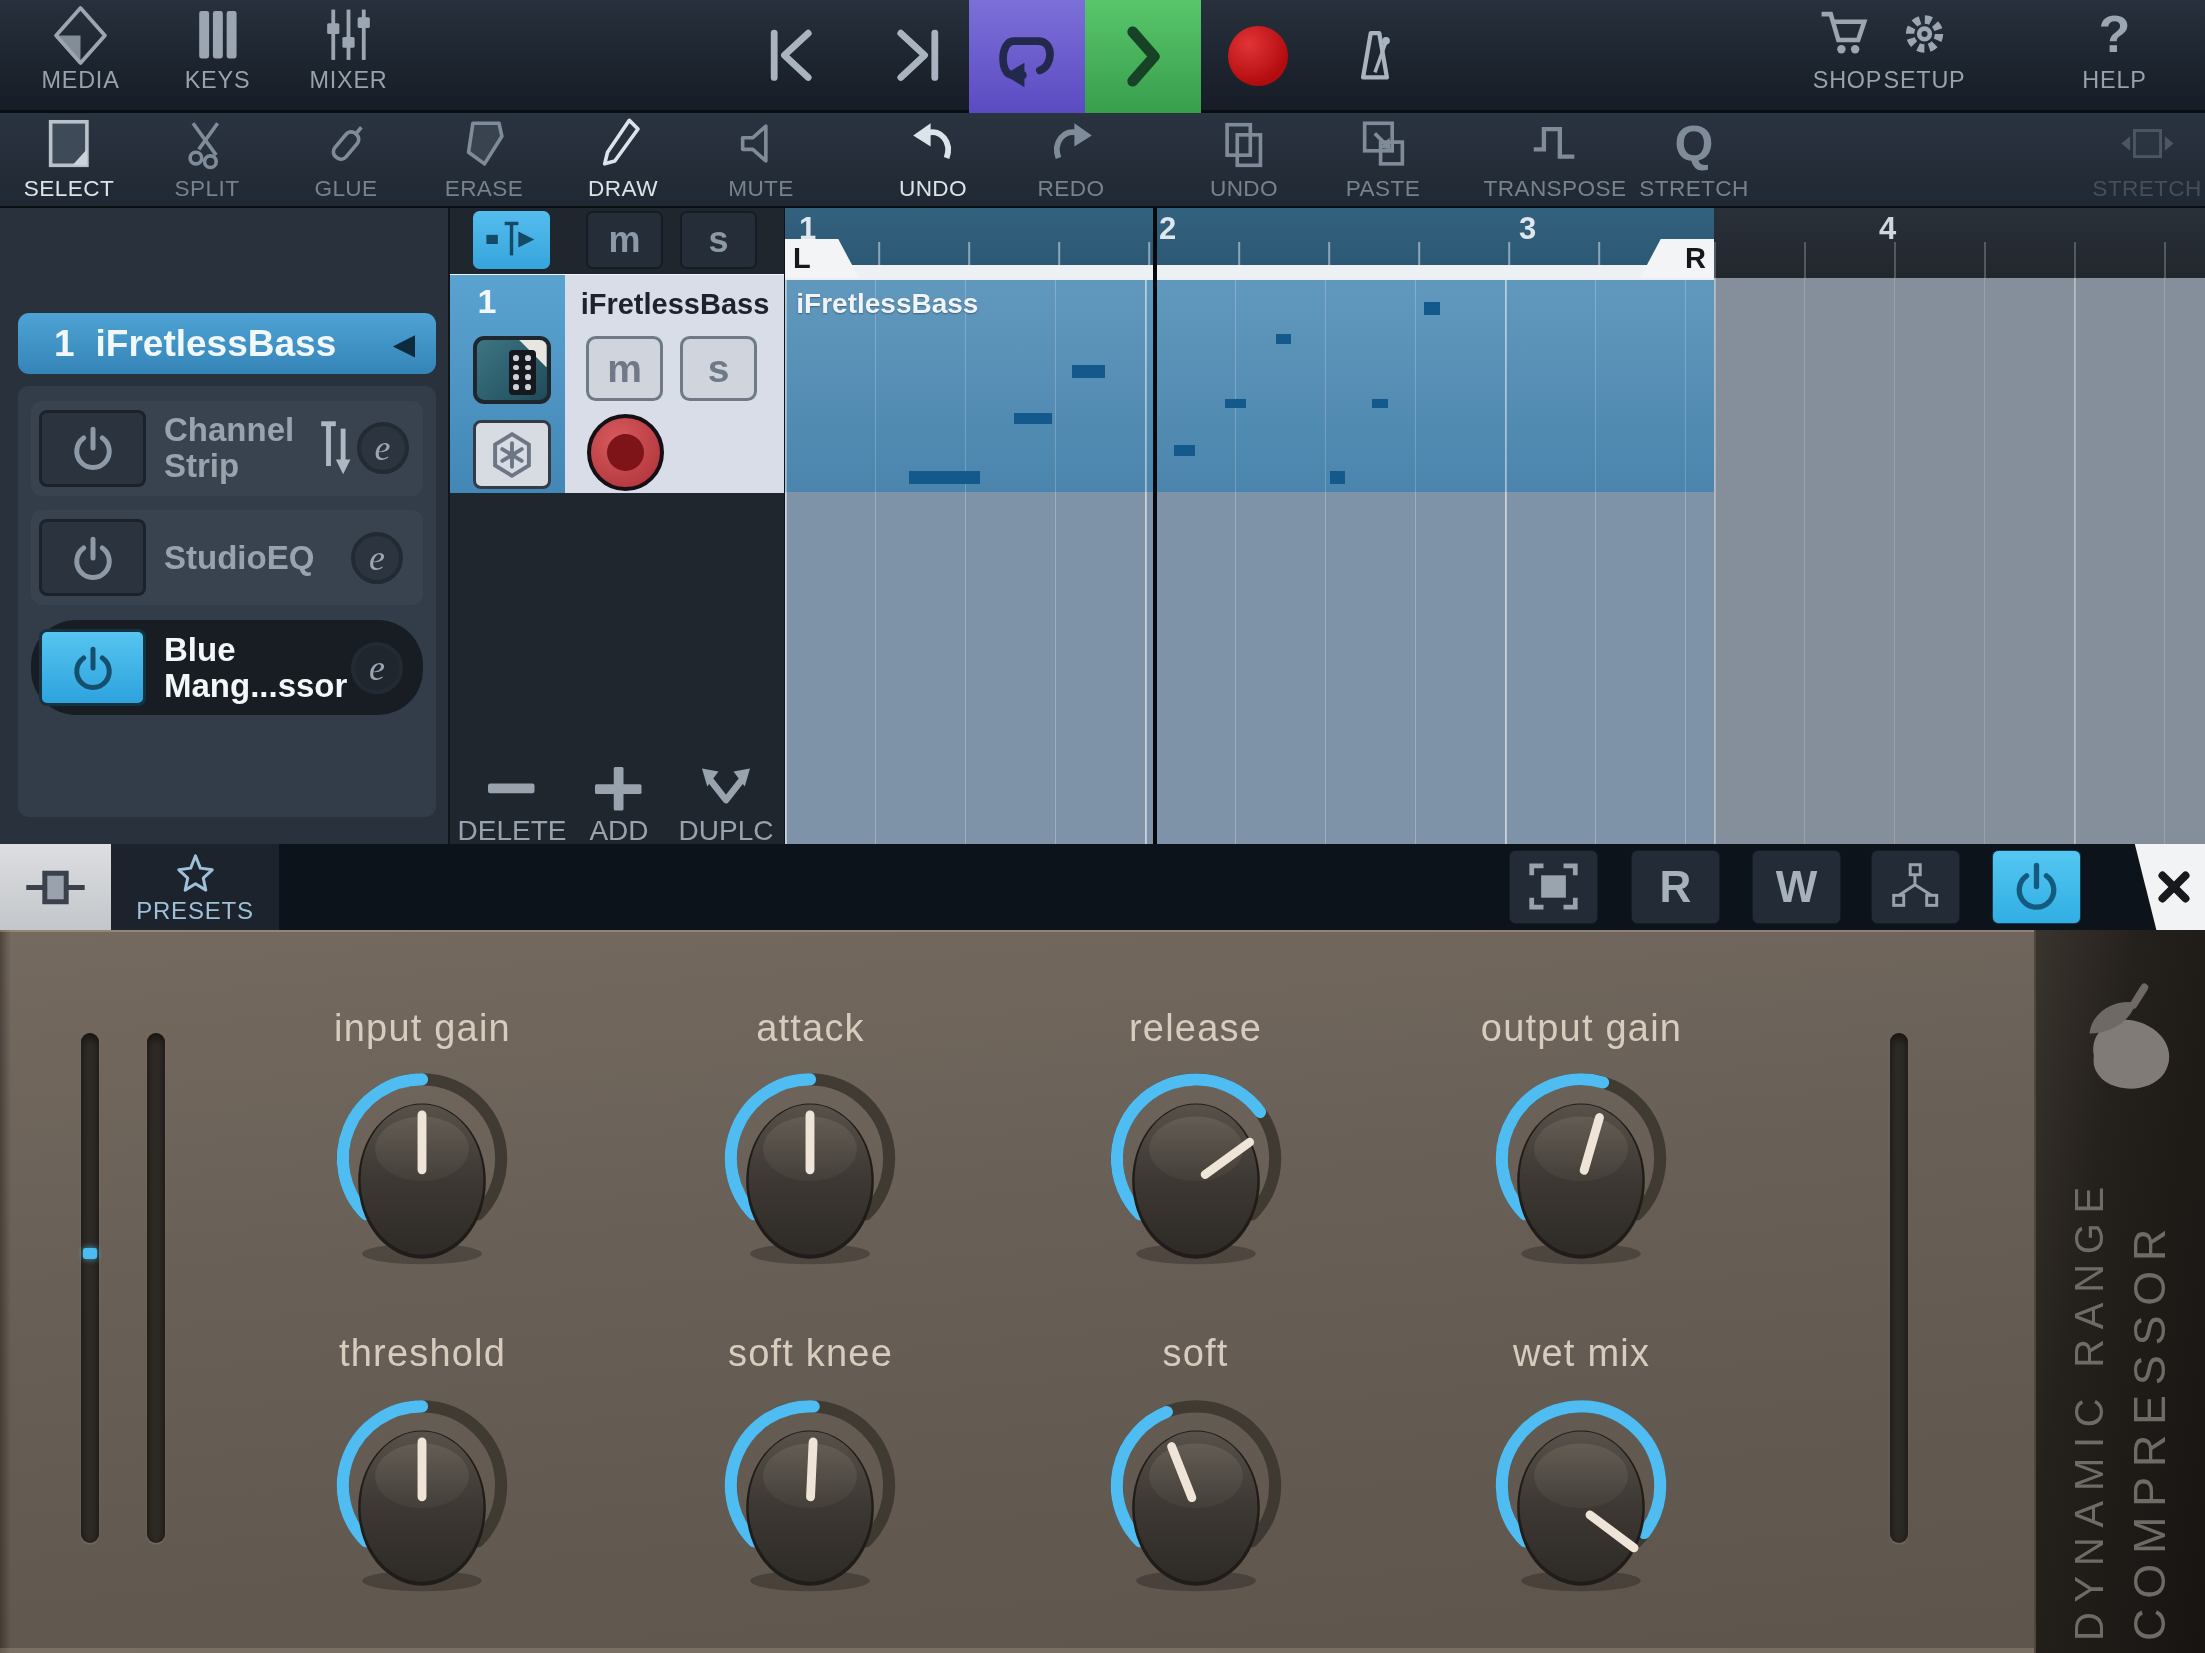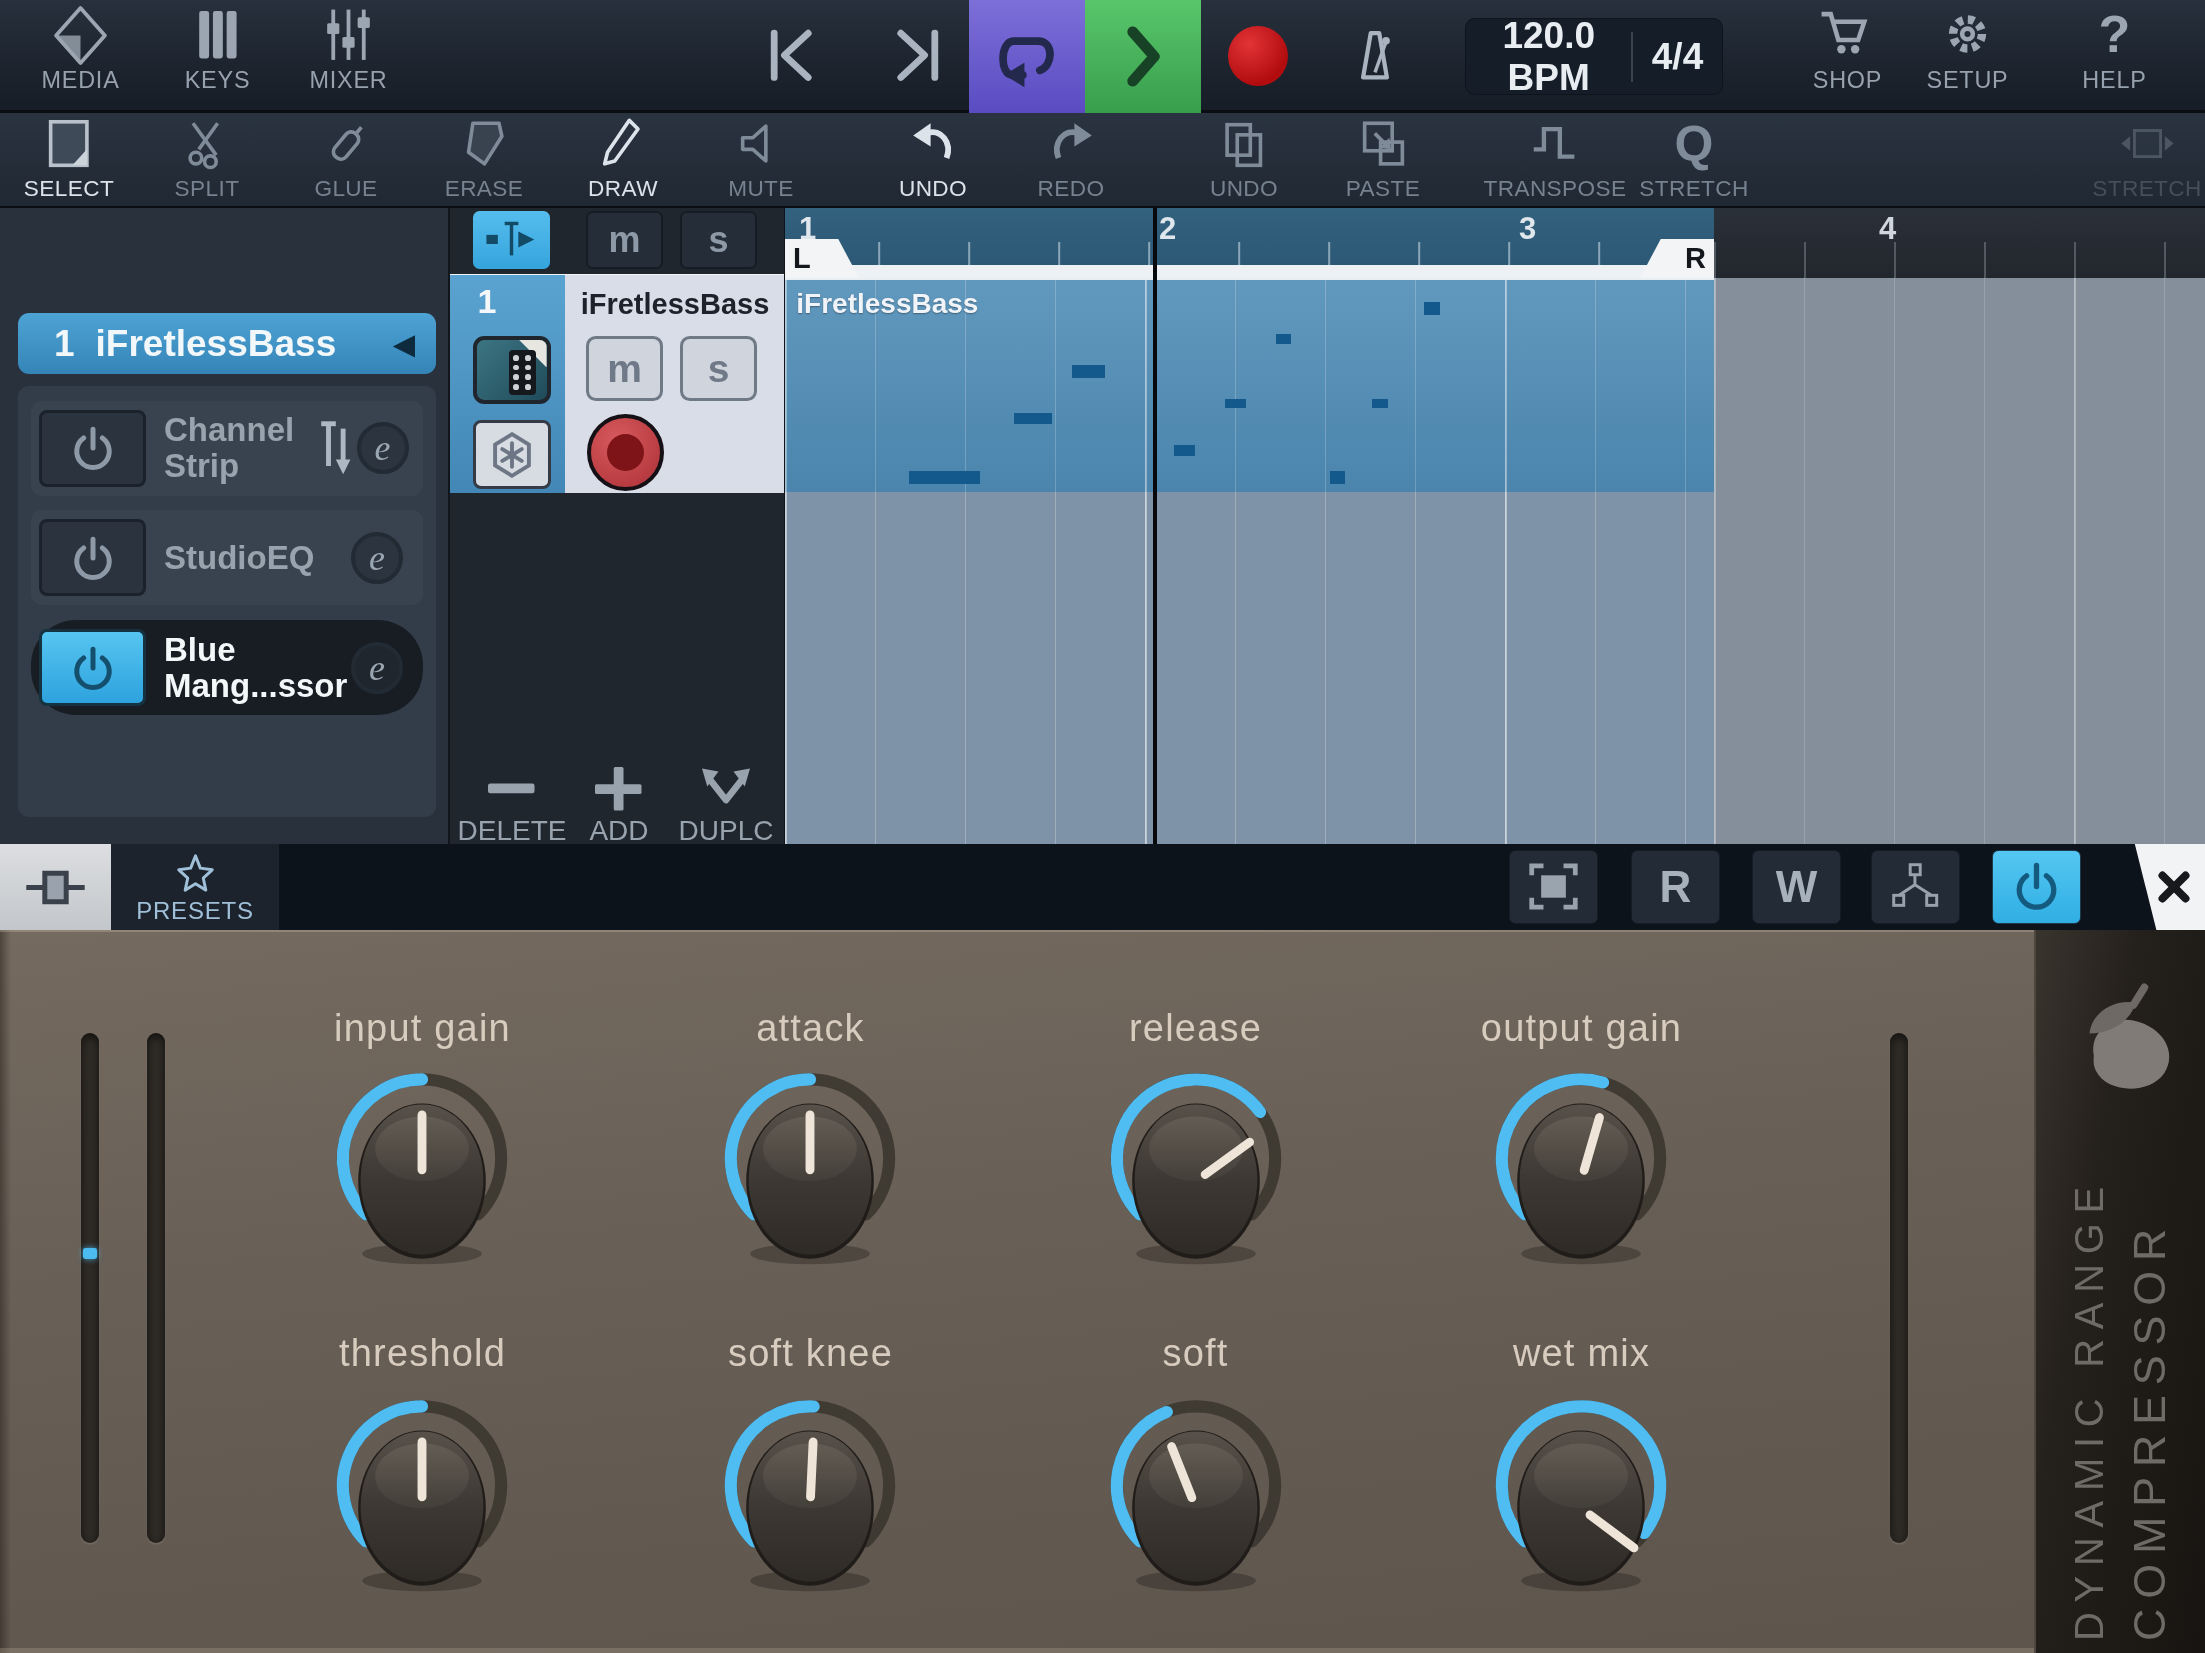--- a/index.html
+++ b/index.html
@@ -238,34 +238,29 @@
         </svg>
     </div>
     <div id="record-button" class="abs"></div>
     <div class="transport-icon" style="left:1330px">
       <svg viewBox="0 0 80 80">
           <path d="M26,64 L35,12 L45,12 L54,64 Z" fill="none" stroke="currentColor" stroke-width="5" stroke-linejoin="round"></path>
           <line x1="40" y1="58" x2="53" y2="22" stroke="currentColor" stroke-width="4"></line>
           <circle cx="53" cy="21" r="4.5" fill="currentColor"></circle>
         </svg>
     </div>
-    <div class="disp-box" style="left:1465px;width:258px;font-size:37px;font-weight:600">
-      <span style="flex:1;text-align:center">120.0 BPM</span>
-      <span style="width:1.6px;height:50px;background:#3a4450"></span>
-      <span style="width:89px;text-align:center">4/4</span>
-    </div>
     <div class="tt-btn" style="left:1787px">
       <svg viewBox="0 0 80 80">
           <path d="M6,12 L18,12 L28,46 L54,46 L62,22 L22,22" fill="none" stroke="currentColor" stroke-width="6"></path>
           <circle cx="32" cy="58" r="5.5" fill="currentColor"></circle>
           <circle cx="50" cy="58" r="5.5" fill="currentColor"></circle>
         </svg>
       <div class="tt-label">SHOP</div>
     </div>
-    <div class="tt-btn" style="left:1907px">
+    <div class="tt-btn" style="left:1864px">
       <svg viewBox="0 0 80 80">
           <circle cx="40" cy="38" r="19" fill="none" stroke="currentColor" stroke-width="11" stroke-dasharray="8.5 6.4"></circle>
           <circle cx="40" cy="38" r="7" fill="none" stroke="currentColor" stroke-width="6"></circle>
         </svg>
       <div class="tt-label">SETUP</div>
     </div>
     <div class="tt-btn" style="left:2054px">
       <div style="font-size:52px;font-weight:900;height:61px;line-height:58px">?</div>
       <div class="tt-label">HELP</div>
     </div>

